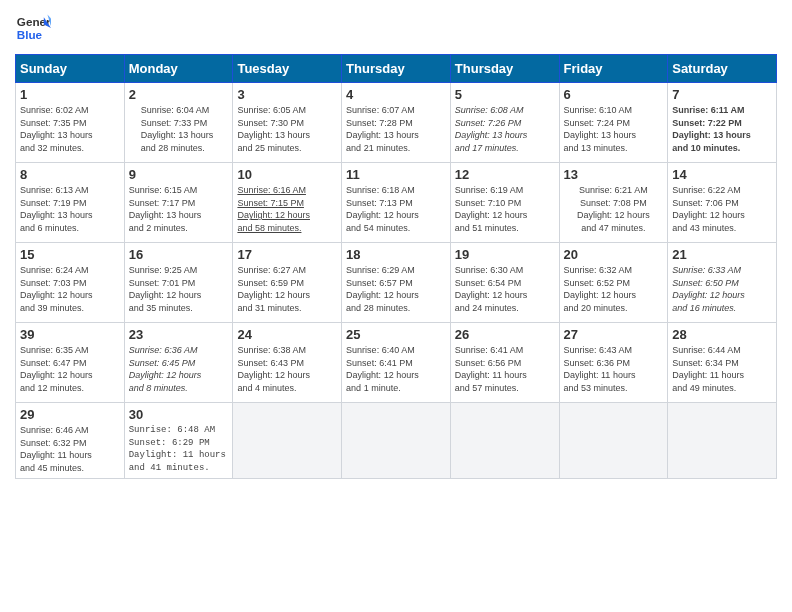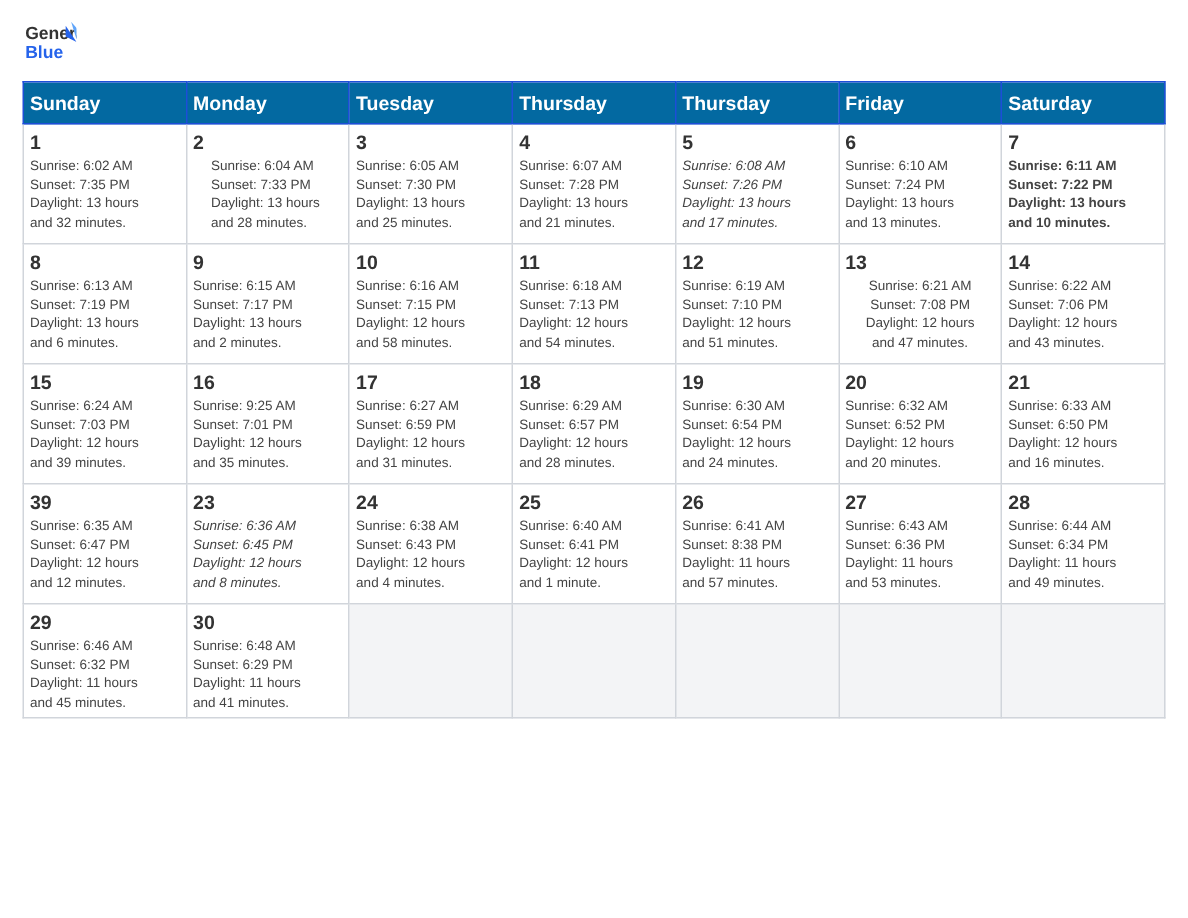--- a/index.html
+++ b/index.html
@@ -176,21 +176,21 @@
           </td>
           <td>
             <span class="day-num">9</span>
             <div class="day-info" style="white-space: pre-line;">Sunrise: 6:15 AM
 Sunset: 7:17 PM
 Daylight: 13 hours
 and 2 minutes.</div>
           </td>
           <td>
             <span class="day-num">10</span>
-            <div class="day-info" style="white-space: pre-line;">Sunrise: 6:16 AM
+            <div class="day-info" style="white-space: pre-line; text-decoration: underline;">Sunrise: 6:16 AM
 Sunset: 7:15 PM
 Daylight: 12 hours
 and 58 minutes.</div>
           </td>
           <td>
             <span class="day-num">11</span>
             <div class="day-info" style="white-space: pre-line;">Sunrise: 6:18 AM
 Sunset: 7:13 PM
 Daylight: 12 hours
 and 54 minutes.</div>
@@ -255,21 +255,21 @@
           </td>
           <td>
             <span class="day-num">20</span>
             <div class="day-info" style="white-space: pre-line;">Sunrise: 6:32 AM
 Sunset: 6:52 PM
 Daylight: 12 hours
 and 20 minutes.</div>
           </td>
           <td>
             <span class="day-num">21</span>
-            <div class="day-info" style="white-space: pre-line;">Sunrise: 6:33 AM
+            <div class="day-info" style="white-space: pre-line; font-style: italic;">Sunrise: 6:33 AM
 Sunset: 6:50 PM
 Daylight: 12 hours
 and 16 minutes.</div>
           </td>
         </tr>
         <tr>
           <td>
             <span class="day-num">39</span>
             <div class="day-info" style="white-space: pre-line;">Sunrise: 6:35 AM
 Sunset: 6:47 PM
@@ -293,21 +293,21 @@
           <td>
             <span class="day-num">25</span>
             <div class="day-info" style="white-space: pre-line;">Sunrise: 6:40 AM
 Sunset: 6:41 PM
 Daylight: 12 hours
 and 1 minute.</div>
           </td>
           <td>
             <span class="day-num">26</span>
             <div class="day-info" style="white-space: pre-line;">Sunrise: 6:41 AM
-Sunset: 8:38 PM
+Sunset: 6:56 PM
 Daylight: 11 hours
 and 57 minutes.</div>
           </td>
           <td>
             <span class="day-num">27</span>
             <div class="day-info" style="white-space: pre-line;">Sunrise: 6:43 AM
 Sunset: 6:36 PM
 Daylight: 11 hours
 and 53 minutes.</div>
           </td>
@@ -322,21 +322,21 @@
         <tr>
           <td class="last-row">
             <span class="day-num">29</span>
             <div class="day-info" style="white-space: pre-line;">Sunrise: 6:46 AM
 Sunset: 6:32 PM
 Daylight: 11 hours
 and 45 minutes.</div>
           </td>
           <td class="last-row">
             <span class="day-num">30</span>
-            <div class="day-info" style="white-space: pre-line;">Sunrise: 6:48 AM
+            <div class="day-info" style="white-space: pre-line; font-family: Liberation Mono, monospace;">Sunrise: 6:48 AM
 Sunset: 6:29 PM
 Daylight: 11 hours
 and 41 minutes.</div>
           </td>
           <td class="last-row empty"></td>
           <td class="last-row empty"></td>
           <td class="last-row empty"></td>
           <td class="last-row empty"></td>
           <td class="last-row empty"></td>
         </tr>

